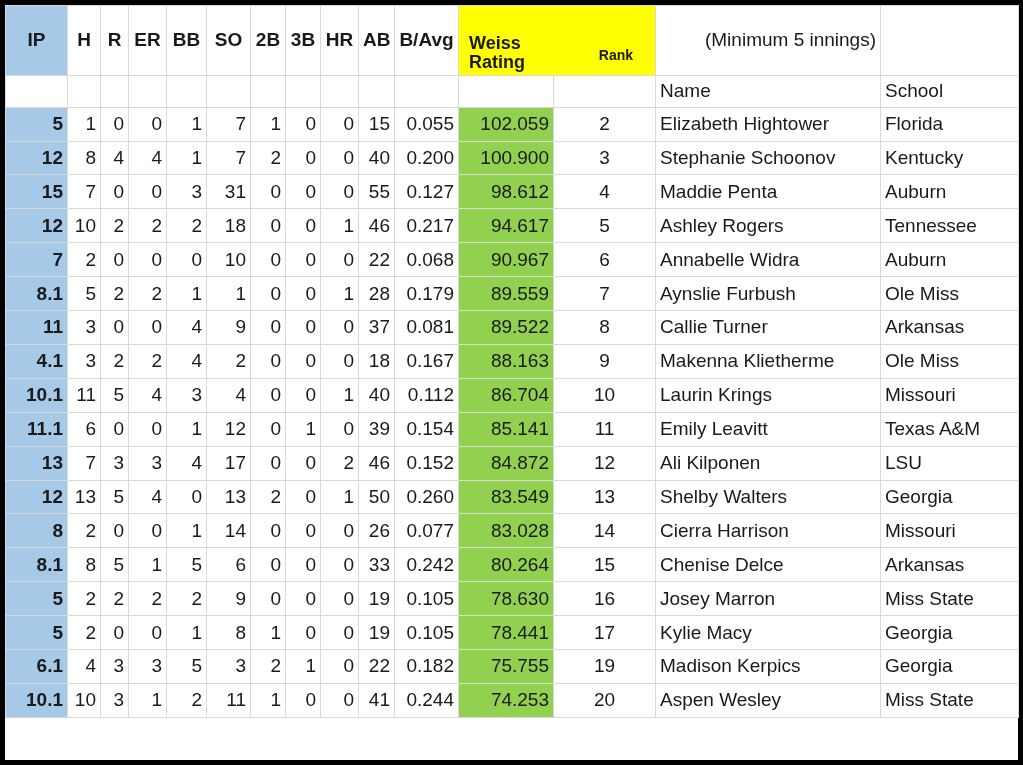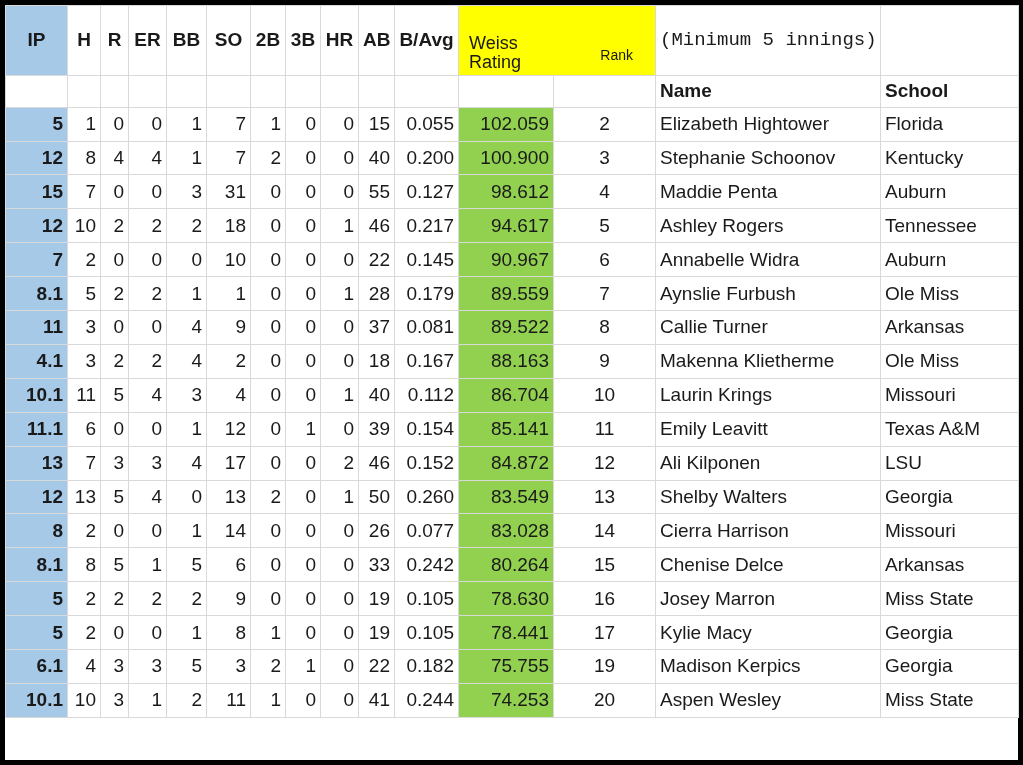--- a/index.html
+++ b/index.html
@@ -56,25 +56,25 @@
   .c-bavg  { width: 64px; }
   .c-wr    { width: 95px; }
   .c-rank  { width: 102px; }
   .c-name  { width: 225px; }
   .c-school{ width: 138px; }
 
   
   .num       { text-align: right; }
   .blue      { background: #a6c9e8 !important; font-weight: bold; }
   .green     { background: #92d050 !important; text-align: right; font-size: 22px; }
-  .yellow    { background: #ffff00 !important; font-weight: normal; }
+  .yellow    { background: #ffff00 !important; font-weight: bold; }
   .hdr       { font-weight: bold; text-align: center; }
-  .hdr-left  { font-weight: bold; text-align: left; }
+  .hdr-left  { font-weight: normal; text-align: left; }
   .rank-cell { text-align: center; font-size: 14px; color: #1a1a1a; }
-  .note      { text-align: left; font-size: 20px; color: #1a1a1a; font-family: Liberation Mono, monospace; }
+  .note      { text-align: right; font-size: 20px; color: #1a1a1a; }
 
   .row-header td { height: 56px; }
   .row-spacer td { height: 30px; }
   .row-data  td  { height: 32px; }
 
   .yellow-split {
     display: flex;
     align-items: flex-end;
     justify-content: space-between;
     height: 100%;
@@ -228,21 +228,21 @@
           <td class="num blue">7</td>
           <td class="num">2</td>
           <td class="num">0</td>
           <td class="num">0</td>
           <td class="num">0</td>
           <td class="num">10</td>
           <td class="num">0</td>
           <td class="num">0</td>
           <td class="num">0</td>
           <td class="num">22</td>
-          <td class="num">0.145</td>
+          <td class="num">0.068</td>
           <td class="green">90.967</td>
           <td class="rank-cell">6</td>
           <td>Annabelle Widra</td>
           <td>Auburn</td>
         </tr>
         <tr class="row-data">
           <td class="num blue">8.1</td>
           <td class="num">5</td>
           <td class="num">2</td>
           <td class="num">2</td>

